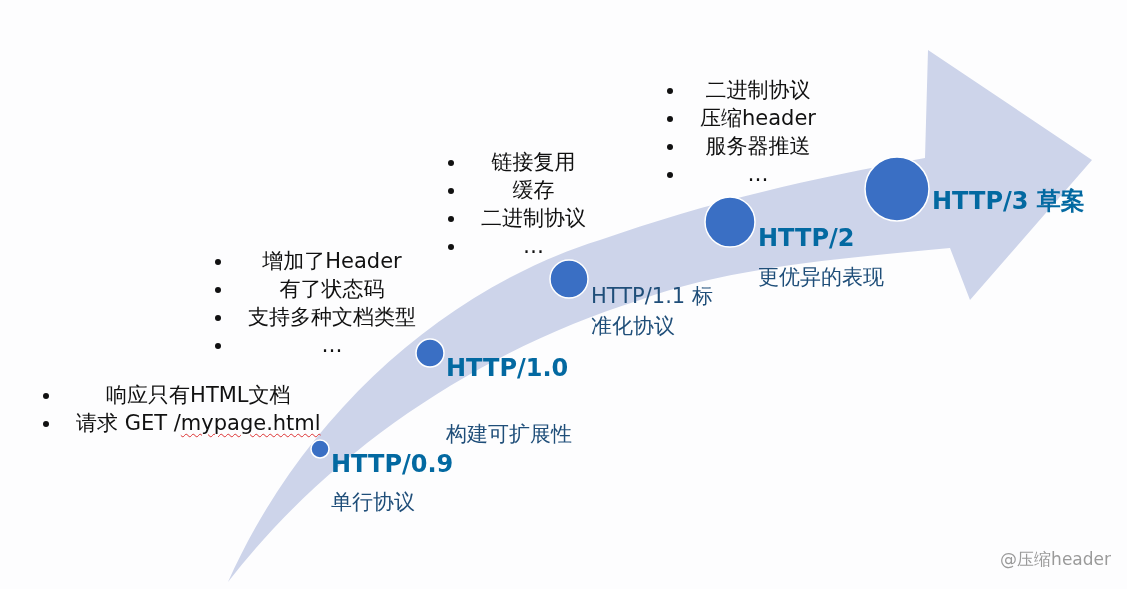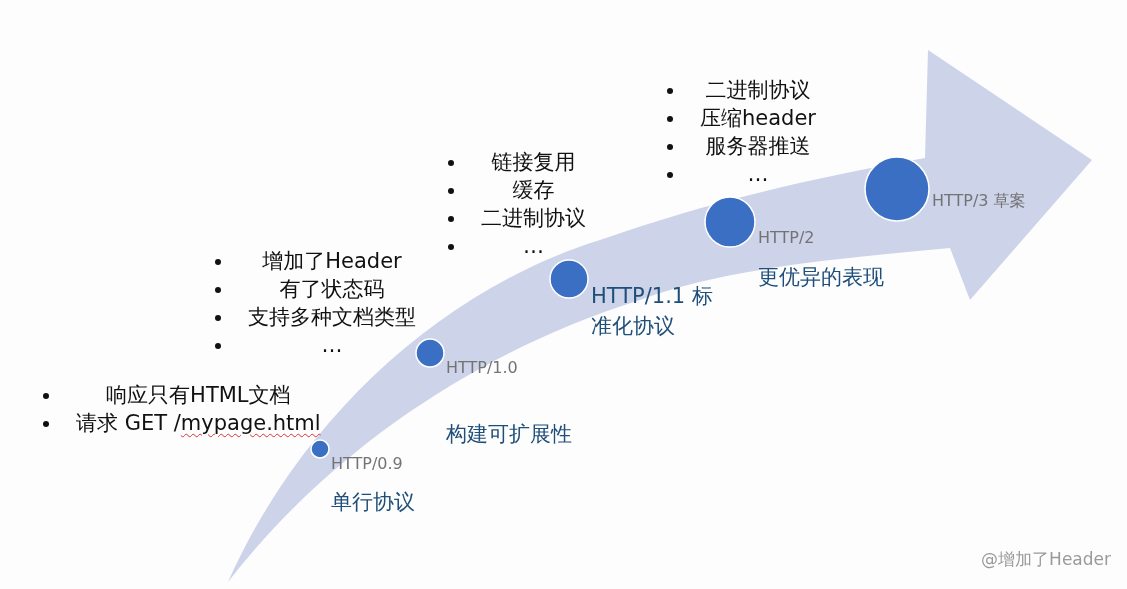--- a/index.html
+++ b/index.html
@@ -13,21 +13,21 @@
       position: absolute; margin: 0; padding: 0; list-style: none;
       color: #111; font-size: 21px; line-height: 28px; text-align: center;
     }
     .bullets li { position: relative; padding-left: 36px; white-space: nowrap; }
     .bullets li::before {
       content: ""; position: absolute; left: 3px; top: 12px;
       width: 6px; height: 6px; border-radius: 50%; background: #111;
     }
     .squiggle { text-decoration: underline wavy #d33; text-decoration-thickness: 1px; text-underline-offset: 3px; }
     .label {
-      position: absolute; color: #737373; font-size: 16px; line-height: 26px; white-space: nowrap;
+      position: absolute; color: #0369a1; font-size: 24px; line-height: 26px; white-space: nowrap; font-weight: bold;
     }
     .desc {
       position: absolute; color: #1f4e79; font-size: 21px; line-height: 30px;
     }
     .credit {
       position: absolute; right: 16px; bottom: 18px; color: #9a9a9a; font-size: 17px;
     }
   </style>
 </head>
 <body>
@@ -83,13 +83,13 @@
 <div class="label" style="left:446px; top:355px;">HTTP/1.0</div>
 <div class="desc" style="left:446px; top:393px; width:128px;margin-top:26px;">构建可扩展性</div>
 
 <div class="desc" style="left:591px; top:281px; width:135px;">HTTP/1.1 标准化协议</div>
 
 <div class="label" style="left:758px; top:225px;">HTTP/2</div>
 <div class="desc" style="left:758px; top:262px; width:128px;">更优异的表现</div>
 
 <div class="label" style="left:932px; top:188px;">HTTP/3 草案</div>
 
-<div class="credit">@增加了Header</div>
+<div class="credit">@压缩header</div>
 
 </body></html>

